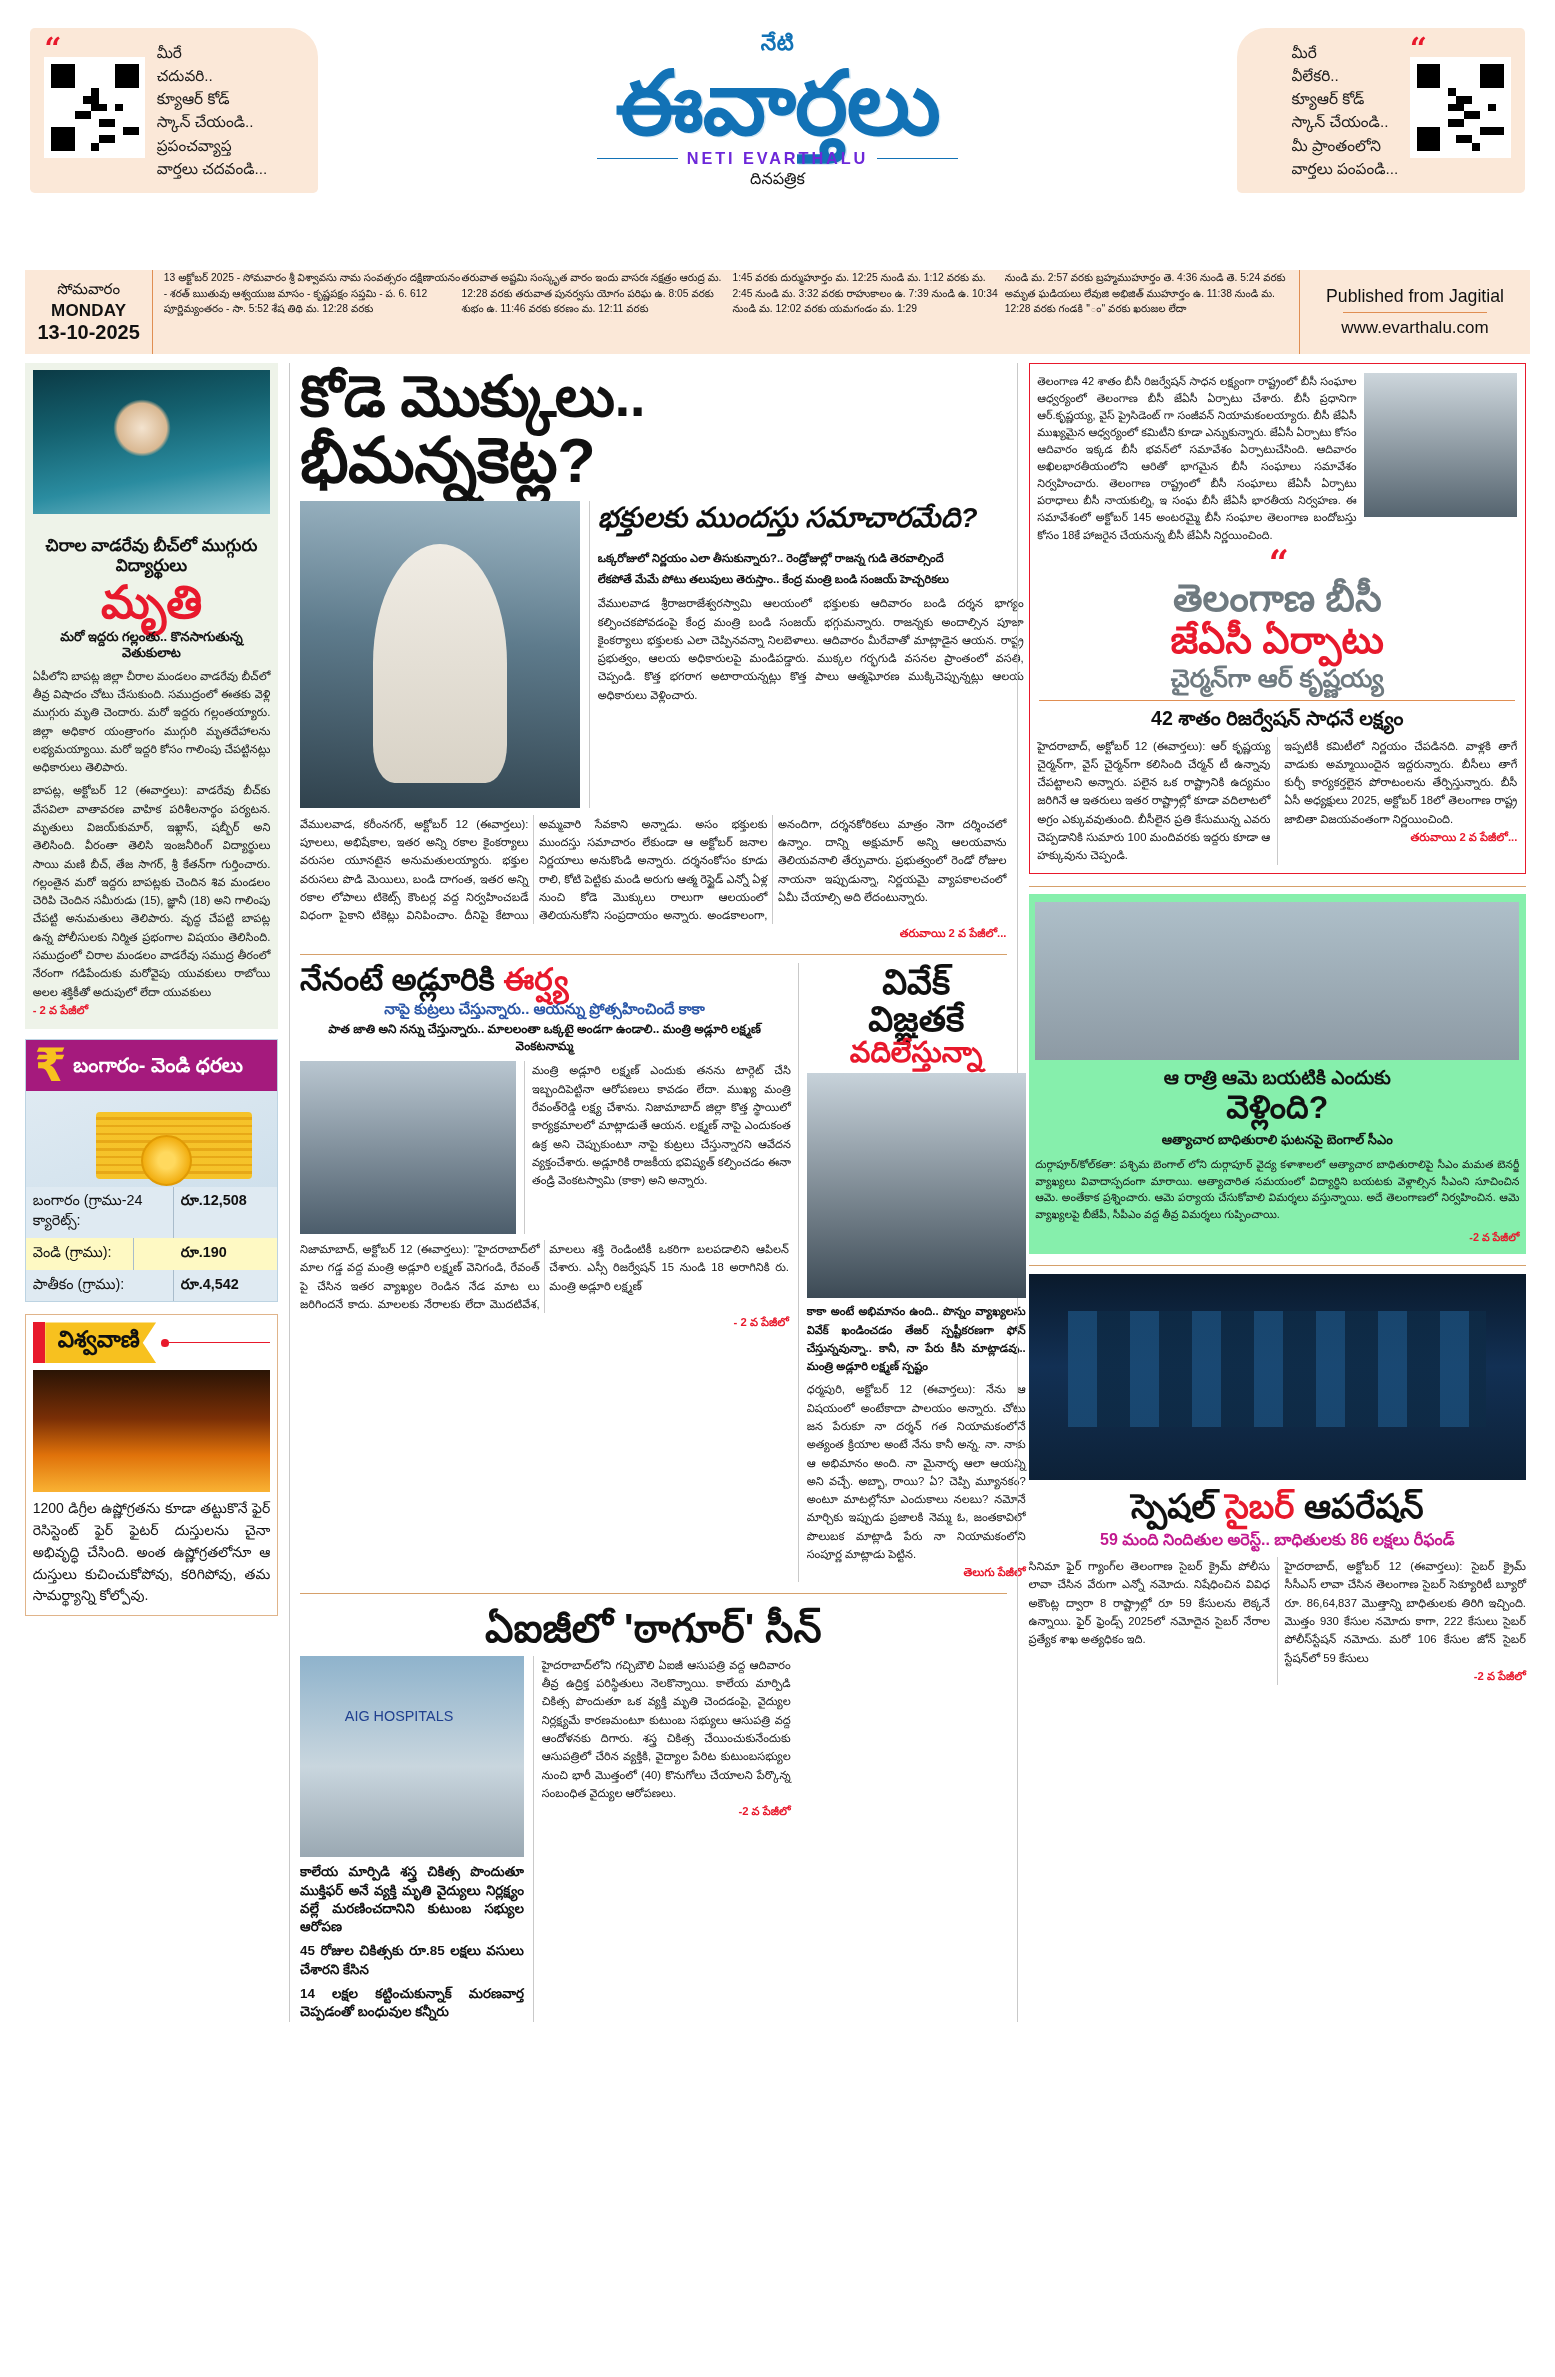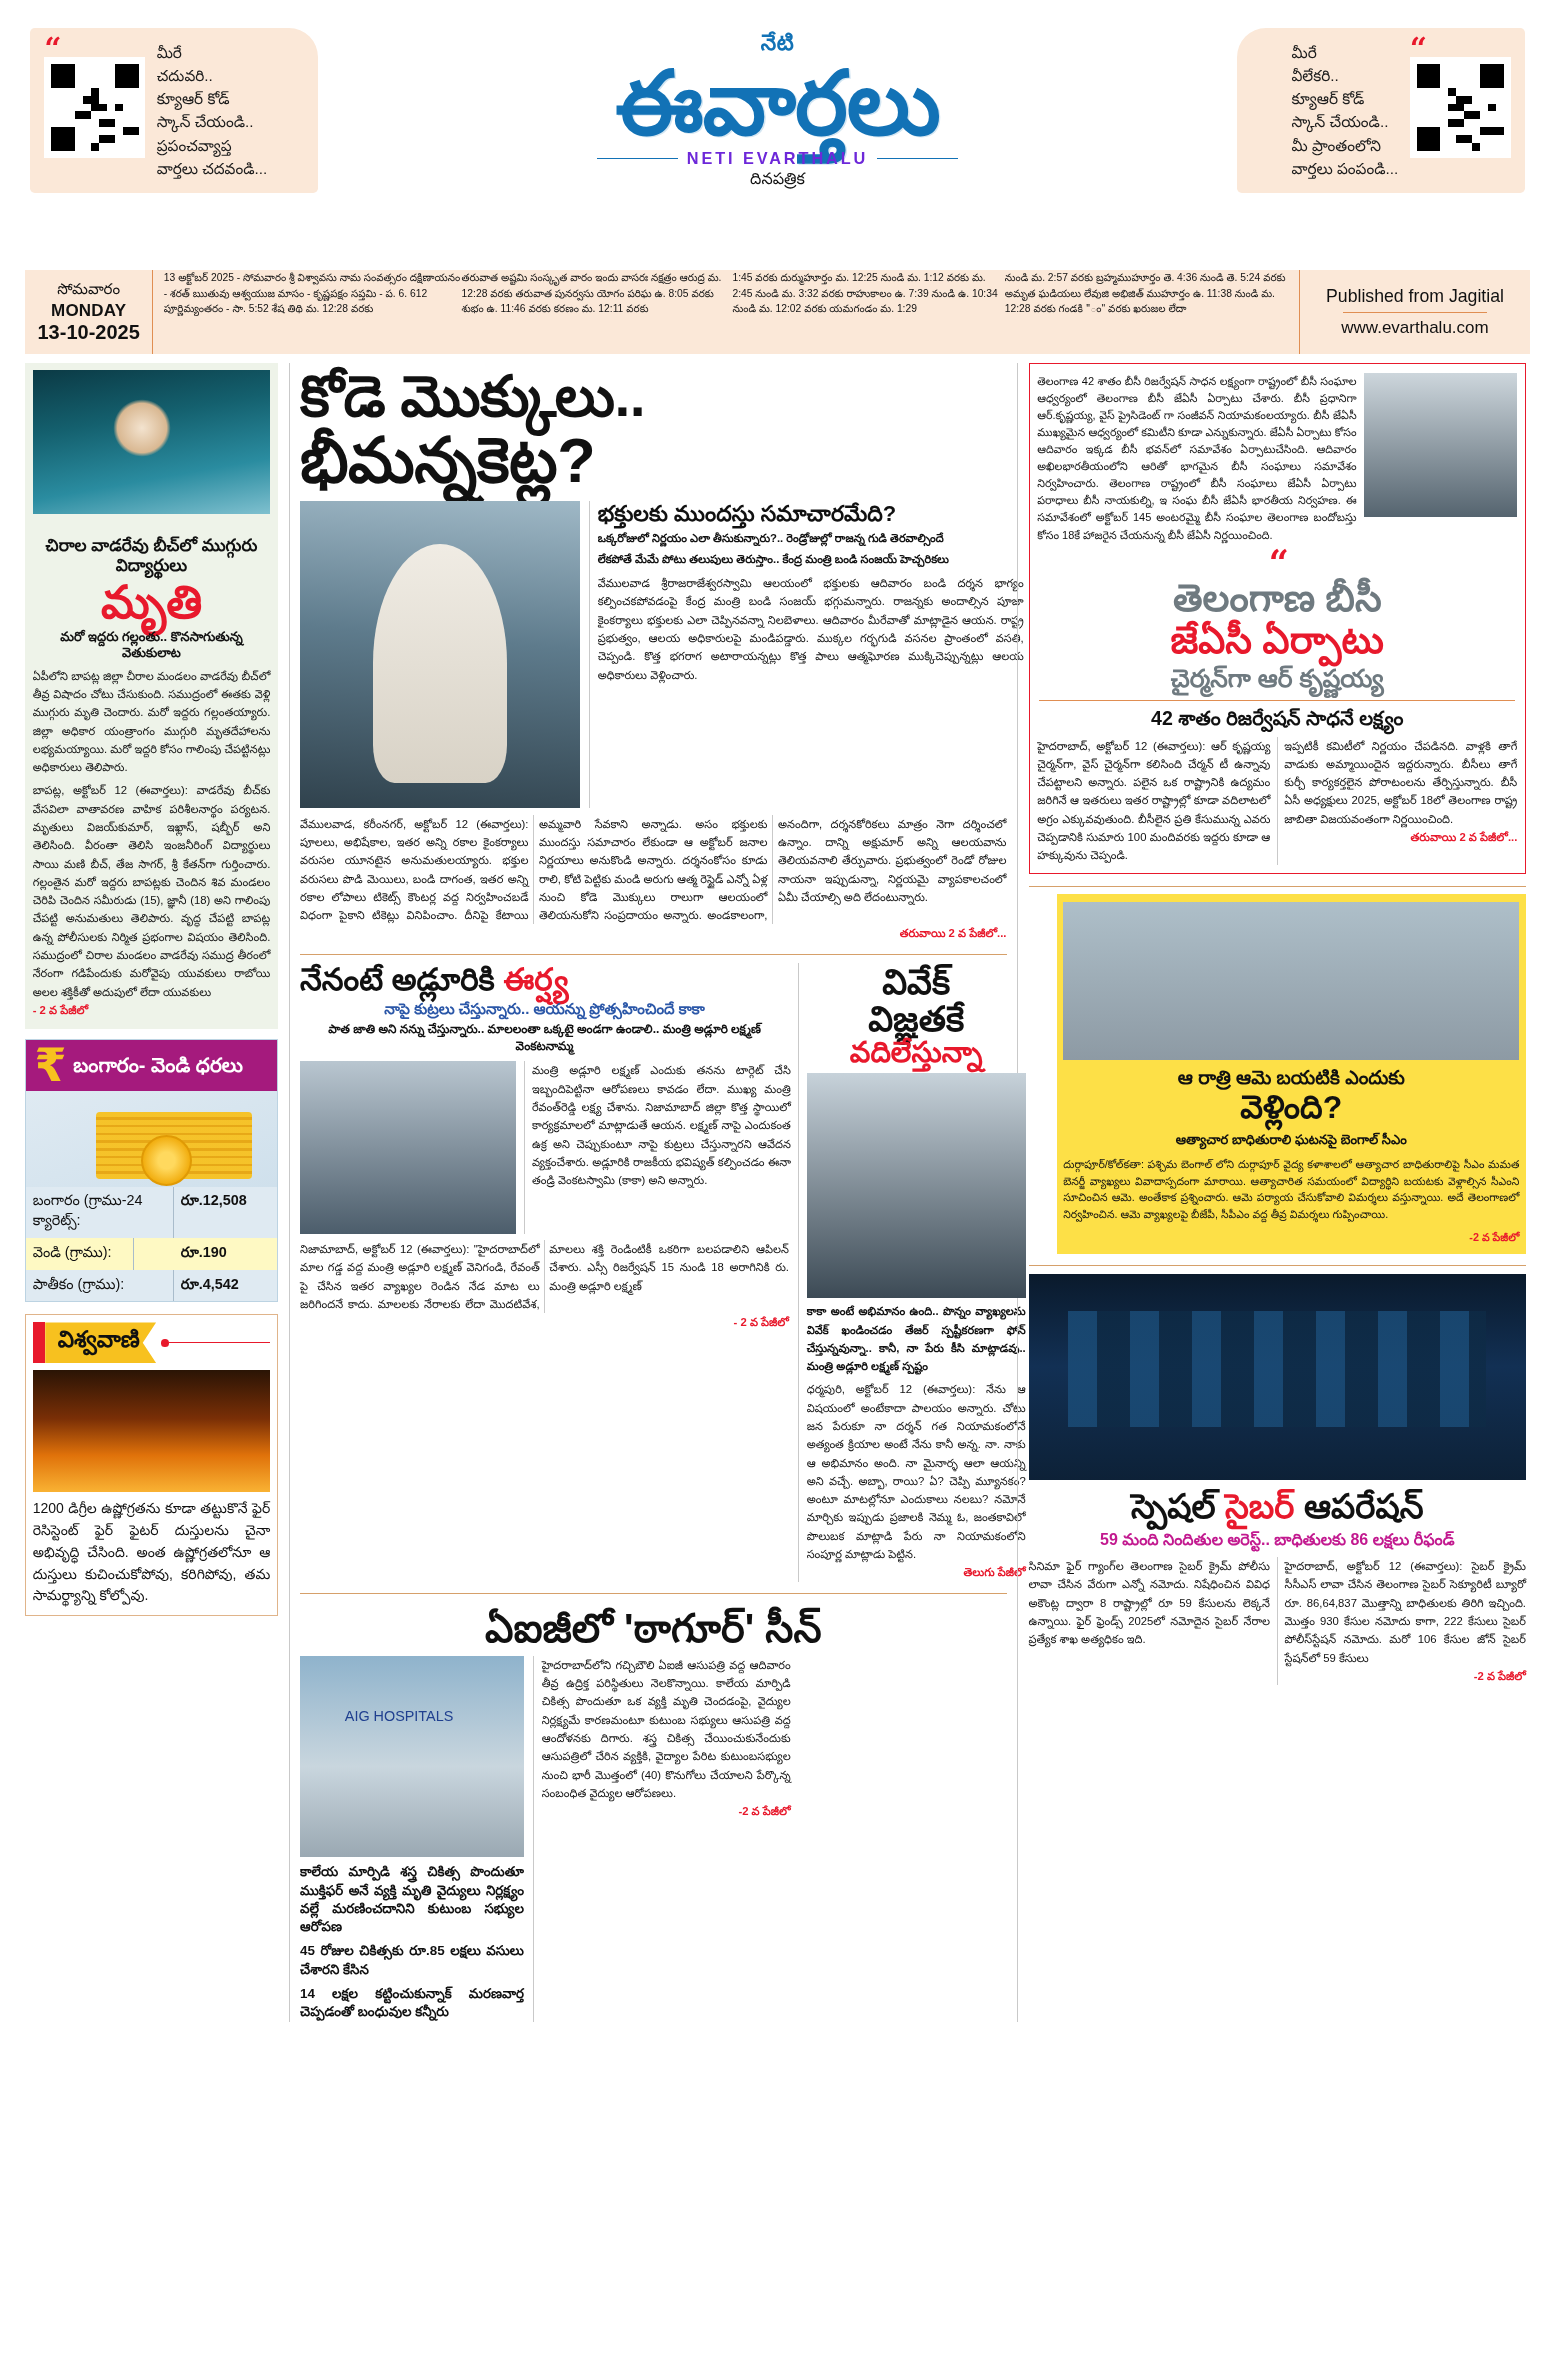--- a/index.html
+++ b/index.html
@@ -105,21 +105,21 @@
   .fire { height:122px; background:linear-gradient(180deg,#2a1405 0%,#7a2f06 40%,#e0720a 70%,#f9b233 100%); }
   .vv-txt { font-size:14px; line-height:1.55; text-align:justify; margin-top:6.7px; }
 
   
   .main-hl { font-size:57px; font-weight:bold; line-height:1.05; letter-spacing:-0.5px; padding:3.8px 0 0; }
   .main-hl .l2 { font-size:63px; }
   .mid-grid { display:grid; grid-template-columns:280px 0.5px 426px; gap:8.6px; margin-top:7.7px; }
   .devotee { height:307px; background:linear-gradient(185deg,#9fb8c6 0%,#5e7b8c 45%,#30424d 100%); position:relative;}
   .devotee::after{content:"";position:absolute;left:26%;top:14%;width:48%;height:78%;
       background:linear-gradient(#f0ece4,#d8d2c6); border-radius:50% 50% 16% 16%;}
-  .sub-hl { font-size:22px; font-weight:bold; line-height:1.18; margin-bottom:2px; }
+  .sub-hl { font-size:28px; font-weight:bold; line-height:1.18; margin-bottom:15px;font-style:italic; }
 
   .sec-divider { border-top:1.4px solid #d6a06a; margin:11.5px 0 7.7px; }
   .row2 { display:grid; grid-template-columns:489px 0.5px 219px; gap:8.6px; }
   .hl-2 { font-size:31px; font-weight:bold; line-height:1.1; }
   .hl-2-sub { font-size:15px; font-weight:bold; color:#2b57a8; text-align:center; margin-top:2.9px; line-height:1.25;}
   .hl-2-sub2 { font-size:12px; font-weight:bold; color:#111; text-align:center; margin-top:2.9px; }
   .speaker { height:173px; background:linear-gradient(180deg,#b9c6d0,#4c5d6b); }
   .vivek { height:225px; background:linear-gradient(180deg,#c7d2da,#3c4a55); }
   .hl-3 { font-size:35px; font-weight:bold; line-height:1.06; text-align:center; }
   .hl-3 .red { display:block; font-size:29px; }
@@ -138,21 +138,21 @@
   .bc-face { width:153px; height:144px; background:linear-gradient(180deg,#cdd6dc,#55646f); flex:0 0 auto;}
   .bc-quote { font-size:35px; color:#e8192c; font-weight:bold; text-align:center; line-height:.5;
               letter-spacing:-2.9px; margin:10.5px 0 6.7px; font-family:"DejaVu Serif",serif; }
   .bc-h1 { font-size:38px; font-weight:bold; color:#6f7a80; text-align:center; line-height:1.06; }
   .bc-h2 { font-size:38px; font-weight:bold; color:#e8192c; text-align:center; line-height:1.06; margin-top:1.9px;}
   .bc-h3 { font-size:25px; font-weight:bold; color:#6f7a80; text-align:center; line-height:1.1; margin-top:4.8px;}
   .bc-hr { height:1px; background:#e08e52; margin:6.7px 1.9px; }
   .bc-h4 { font-size:19.6px; font-weight:bold; text-align:center; line-height:1.15; }
   .bc-body { display:grid; grid-template-columns:1fr 0.5px 1fr; gap:6.7px; margin-top:6.7px; }
 
-  .mamata-box { background:#fde047; padding:7.7px 6.7px 8.6px;margin-left:28px; }
+  .mamata-box { background:#86efac; padding:7.7px 6.7px 8.6px; }
   .mamata { height:158px; background:linear-gradient(180deg,#aebfc9,#8d9aa4); }
   .mm-h1 { font-size:19px; font-weight:bold; text-align:center; line-height:1.2; margin-top:6.7px; }
   .mm-h2 { font-size:32px; font-weight:bold; text-align:center; line-height:1.05; margin-top:1px; }
   .mm-txt { font-size:10.8px; line-height:1.55; text-align:justify; margin-top:5.8px; }
 
   .cyber-photo { height:206px; background:linear-gradient(180deg,#0a1a2c 0%,#123054 45%,#0d2137 100%); position:relative;}
   .cyber-photo::after{content:"";position:absolute;left:8%;top:18%;width:84%;height:56%;
     background:repeating-linear-gradient(90deg,#1b4e7a 0 29px,#0e2b46 29px 62px); opacity:.8;}
   .cy-h { font-size:34px; font-weight:bold; text-align:center; line-height:1.08; margin-top:7.7px; }
   .cy-sub { font-size:16px; font-weight:bold; color:#c2198f; text-align:center; margin-top:5.8px; line-height:1.25;}

